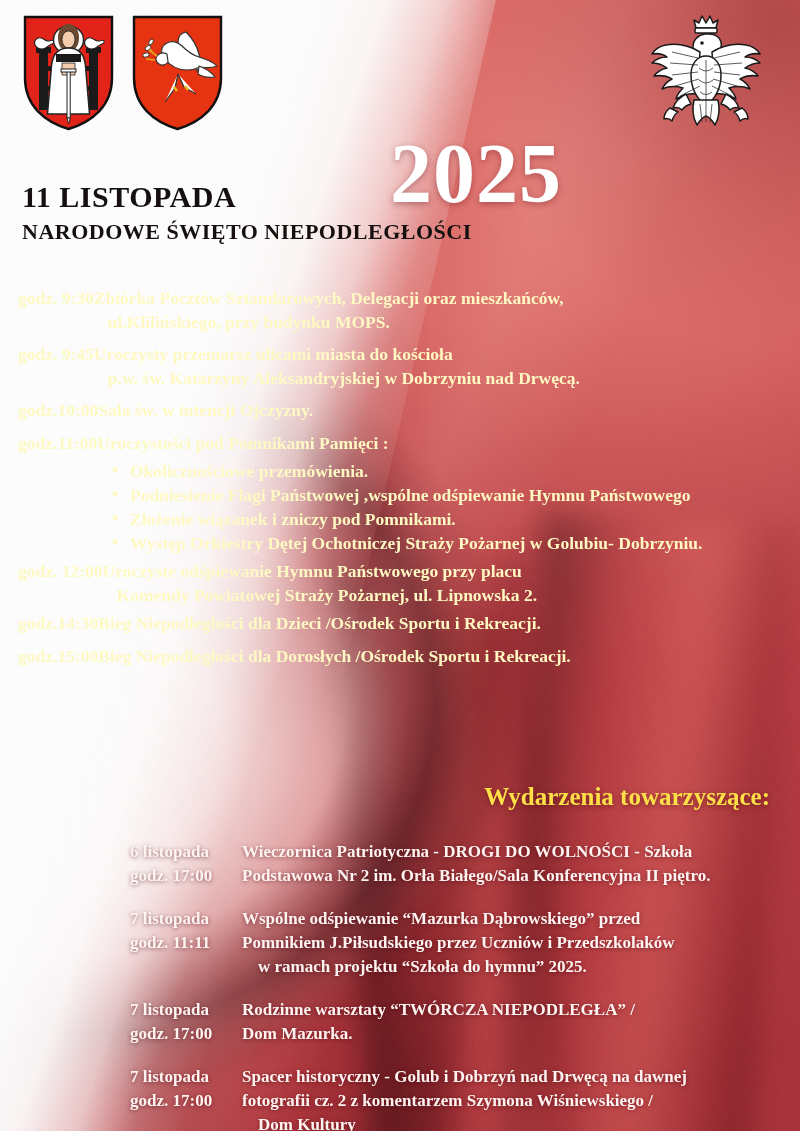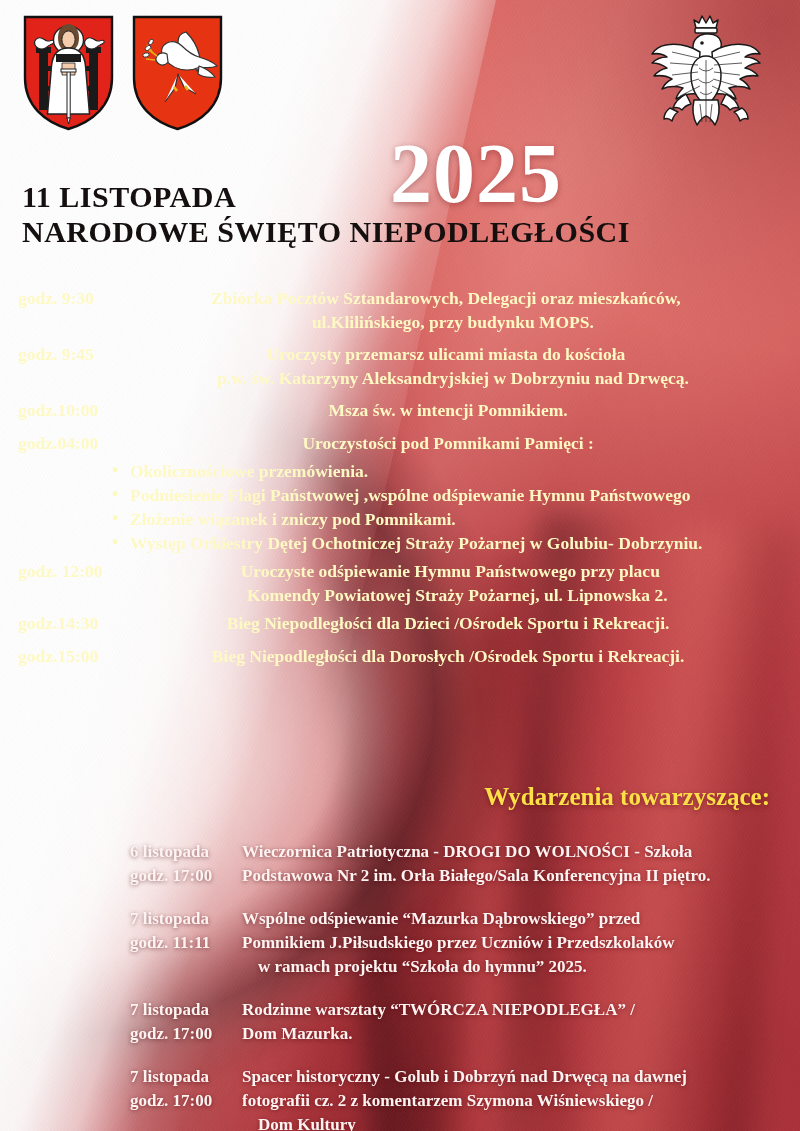--- a/index.html
+++ b/index.html
@@ -130,27 +130,27 @@
     letter-spacing:1px;
     text-shadow:0 2px 6px rgba(110,20,25,.42);
     margin-top:16px;
   }
   .headline{
     position:absolute; left:22px; top:180px;
     color:#15100f; font-weight:700;
     letter-spacing:.5px;
   }
   .headline .l1{font-size:30px;line-height:34px;}
-  .headline .l2{font-size:30px;line-height:36px;}
+  .headline .l2{font-size:22px;line-height:36px;}
 
   
   .schedule{position:absolute;left:18px;top:287px;width:780px;color:#fef9c3;}
   .row{display:flex;font-size:17.5px;line-height:23.5px;font-weight:700;}
   .row .time{flex:0 0 auto;white-space:nowrap;}
-  .row .txt{flex:1 1 auto;text-align:center;}
+  .row .txt{flex:1 1 auto;}
   .row .txt .sub{display:block;margin-left:14px;}
   .gap{height:9px;}
   .gap-s{height:5px;}
 
   ul.bullets{list-style:none;margin:4px 0 0;padding:0;}
   ul.bullets li{
     position:relative; padding-left:18px; margin-left:94px;
     font-size:17.5px; line-height:24px; font-weight:700;
   }
   ul.bullets li::before{
@@ -313,28 +313,28 @@
           <span>Uroczysty przemarsz ulicami miasta do kościoła</span>
           <span class="sub">p.w. św. Katarzyny Aleksandryjskiej w Dobrzyniu nad Drwęcą.</span>
         </span>
       </div>
 
       <div class="gap"></div>
 
       <div class="row">
         <span class="time">godz.10:00</span>
         <span class="txt">
-          <span>Msza św. w intencji Pomnikiem.</span>
+          <span>Sala św. w intencji Ojczyzny.</span>
         </span>
       </div>
 
       <div class="gap"></div>
 
       <div class="row">
-        <span class="time">godz.04:00</span>
+        <span class="time">godz.11:00</span>
         <span class="txt">
           <span>Uroczystości pod Pomnikami Pamięci :</span>
         </span>
       </div>
 
       <ul class="bullets">
         <li>Okolicznościowe przemówienia.</li>
         <li>Podniesienie Flagi Państwowej ,wspólne odśpiewanie Hymnu Państwowego</li>
         <li>Złożenie wiązanek i zniczy pod Pomnikami.</li>
         <li>Występ Orkiestry Dętej Ochotniczej Straży Pożarnej w Golubiu- Dobrzyniu.</li>

